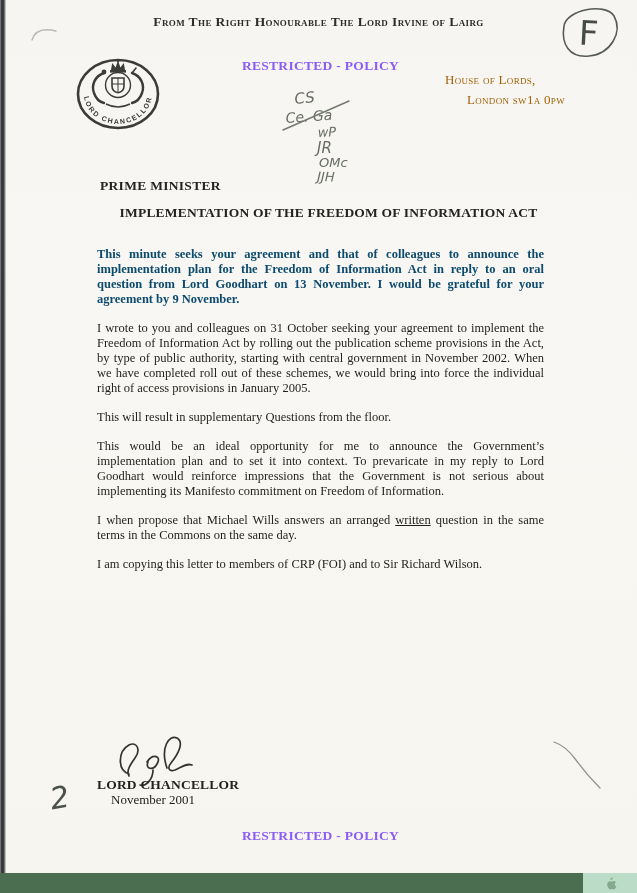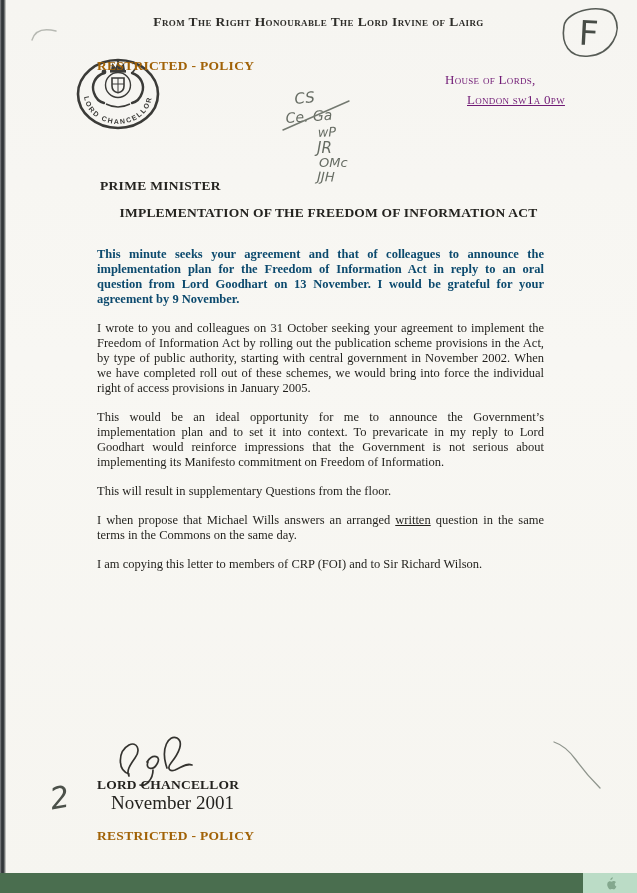--- a/index.html
+++ b/index.html
@@ -8,36 +8,36 @@
     background:linear-gradient(180deg,#f6f5f1 0%,#f8f7f3 40%,#f6f5f0 100%);
     font-family:"Liberation Serif",serif;color:#24231f;
   }
   .abs{position:absolute;}
   
   .scan-edge{left:0;top:0;width:6px;height:873px;
     background:linear-gradient(90deg,#8a8d90 0%,#2d3134 30%,#3a3e41 60%,#9b9d9b 85%,#e8e7e3 100%);}
   
   .from-line{left:0;top:14px;width:637px;text-align:center;
     font-variant:small-caps;font-weight:600;font-size:13.5px;letter-spacing:.4px;color:#2e2d29;}
-  .classification{font-weight:bold;font-size:13.5px;letter-spacing:.3px;color:#a16207;text-align:left;}
+  .classification{font-weight:bold;font-size:13.5px;letter-spacing:.3px;color:#8b5cf6;text-align:center;}
   .cls-top{left:97px;top:58px;width:447px;}
   .cls-bottom{left:97px;top:828px;width:447px;}
-  .address{font-variant:small-caps;font-size:13px;color:#701a75;letter-spacing:.3px;}
+  .address{font-variant:small-caps;font-size:13px;color:#a16207;letter-spacing:.3px;}
   .addr1{left:445px;top:72px;}
-  .addr2{left:467px;top:92px;text-decoration:underline;}
+  .addr2{left:467px;top:92px;}
   .recipient{left:100px;top:160px;font-weight:bold;font-size:13.5px;letter-spacing:.3px;margin-top:18px;}
   .title{left:105px;top:205px;width:447px;text-align:center;font-weight:bold;font-size:13.5px;letter-spacing:.2px;}
   
   .body-col{left:97px;top:247px;width:447px;font-size:12.5px;line-height:15px;text-align:justify;color:#201f1b;}
   .body-col p{margin:0 0 14px 0;}
   .body-col p.bold{font-weight:bold;color:#0c4a6e;}
   .u{text-decoration:underline;}
   
   .signoff-name{left:97px;top:777px;font-weight:bold;font-size:13.5px;letter-spacing:.2px;}
-  .signoff-date{left:111px;top:792px;font-size:19px;}
+  .signoff-date{left:111px;top:792px;font-size:13px;}
   .hand2{left:50px;top:780px;font-family:"DejaVu Sans",sans-serif;font-style:italic;
     font-size:30px;color:#4c514a;transform:rotate(-10deg);}
   
   .footer-bar{left:0;top:873px;width:637px;height:20px;background:#4a6e4f;}
   .apple-badge{left:583px;top:873px;width:54px;height:20px;background:#bbdcc6;
     display:flex;align-items:center;justify-content:center;cursor:pointer;}
   svg{display:block;}
 </style>
 </head>
 <body>
@@ -94,22 +94,22 @@
   <text x="42" y="96" font-size="13" fill="#676d64" transform="rotate(2 42 96)">JJH</text>
 </svg>
 
 <div class="abs recipient">PRIME MINISTER</div>
 
 <div class="abs title">IMPLEMENTATION OF THE FREEDOM OF INFORMATION ACT</div>
 
 <div class="abs body-col">
   <p class="bold">This minute seeks your agreement and that of colleagues to announce the implementation plan for the Freedom of Information Act in reply to an oral question from Lord Goodhart on 13 November.  I would be grateful for your agreement by 9 November.</p>
   <p>I wrote to you and colleagues on 31 October seeking your agreement to implement the Freedom of Information Act by rolling out the publication scheme provisions in the Act, by type of public authority, starting with central government in November 2002. When we have completed roll out of these schemes, we would bring into force the individual right of access provisions in January 2005.</p>
+  <p>This will result in supplementary Questions from the floor.</p>
   <p>This would be an ideal opportunity for me to announce the Government’s implementation plan and to set it into context.  To prevaricate in my reply to Lord Goodhart would reinforce impressions that the Government is not serious about implementing its Manifesto commitment on Freedom of Information.</p>
-  <p>This will result in supplementary Questions from the floor.</p>
   <p><span>I when propose that Michael Wills answers an arranged </span><span class="u">written</span><span> question in the same terms in the Commons on the same day.</span></p>
   <p>I am copying this letter to members of CRP (FOI) and to Sir Richard Wilson.</p>
 </div>
 
 <svg class="abs" style="left:548px;top:738px;" width="58" height="56" viewBox="0 0 58 56">
   <path d="M6 4 q12 4 22 18 t24 28" fill="none" stroke="#8f958d" stroke-width="1.3" stroke-linecap="round"></path>
 </svg>
 
 <svg class="abs" style="left:103px;top:732px;" width="110" height="60" viewBox="0 0 110 60">
   <g fill="none" stroke="#34332f" stroke-width="1.7" stroke-linecap="round">

